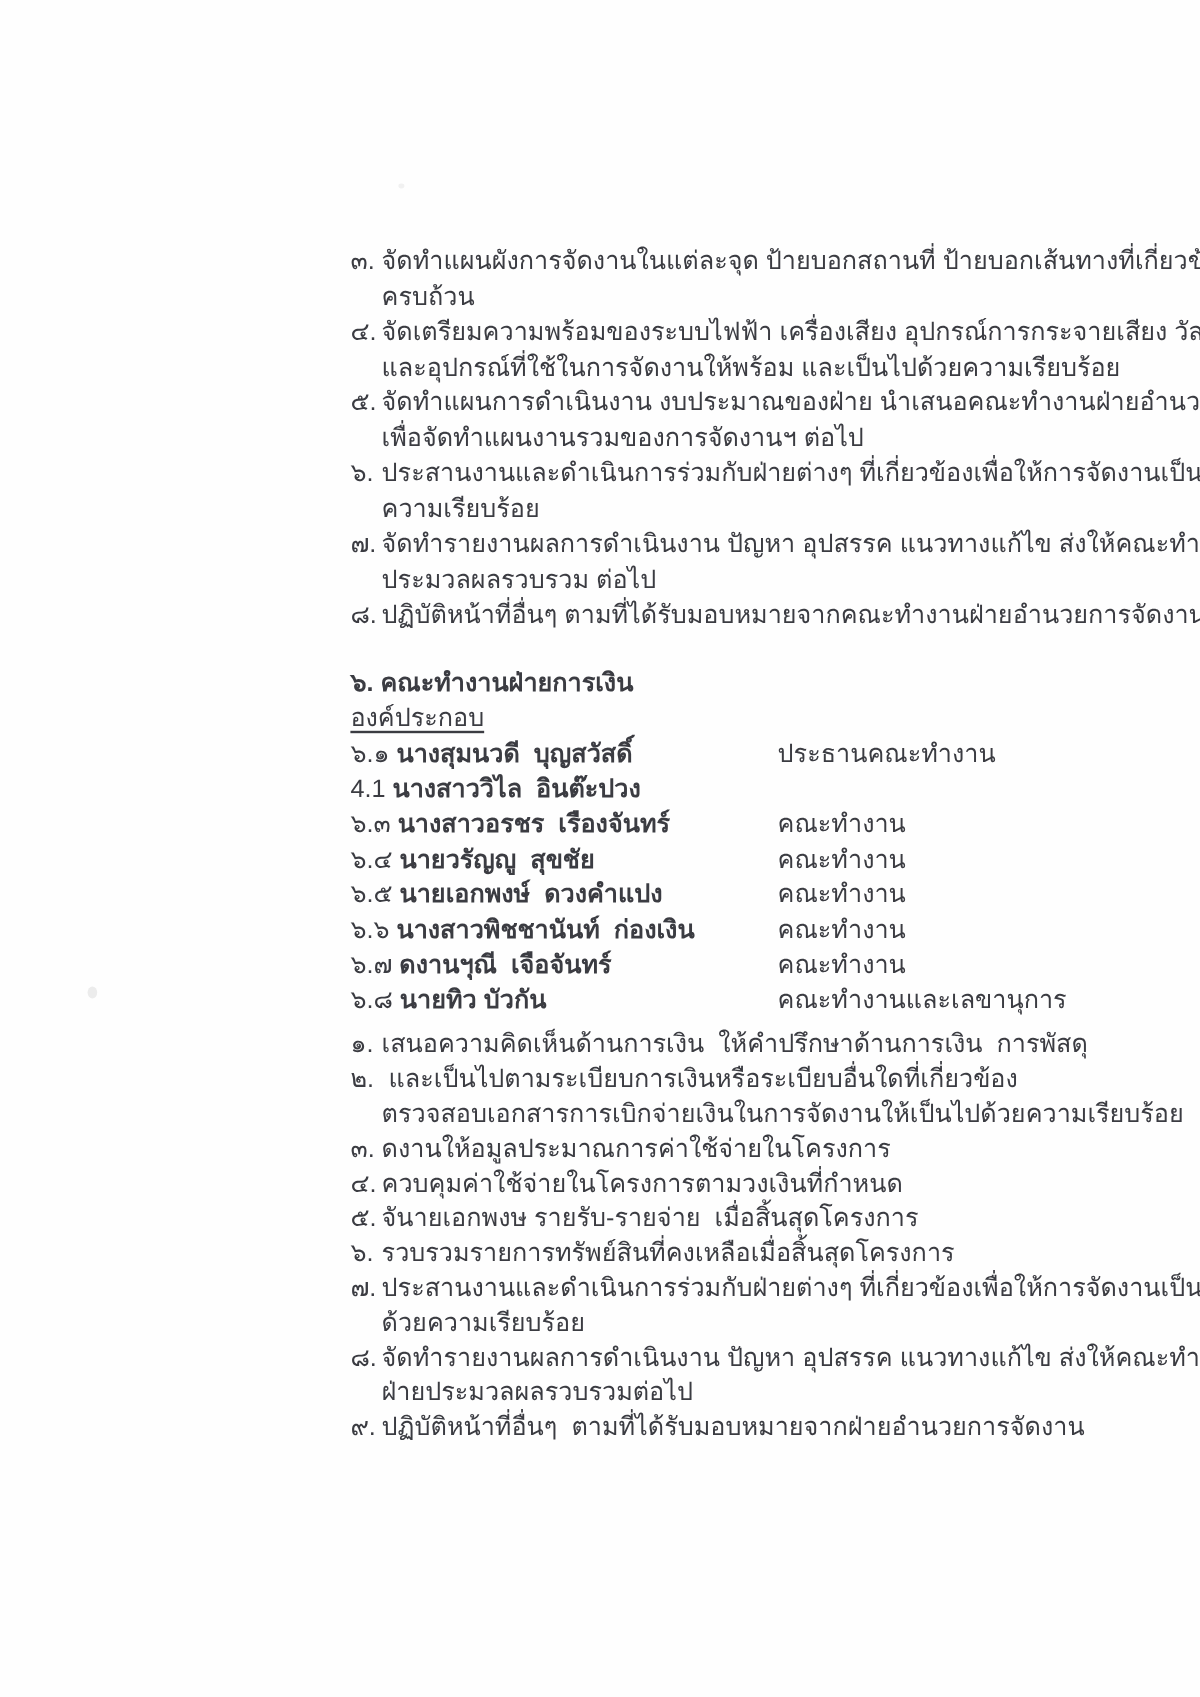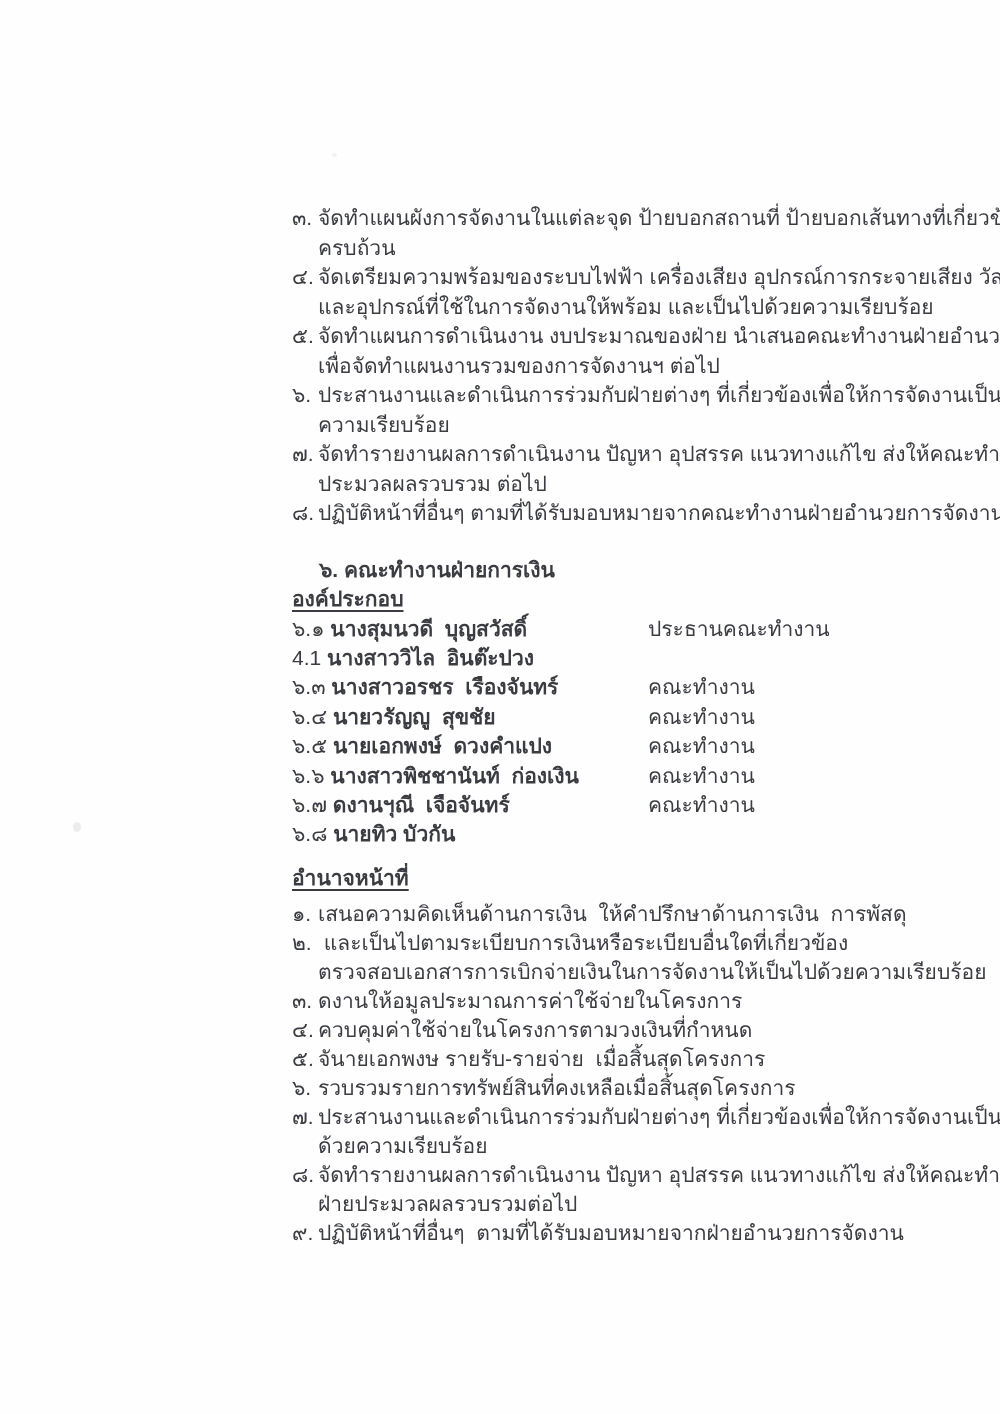--- a/index.html
+++ b/index.html
@@ -16,23 +16,23 @@
     color:#3b3c42;
     font-size:21px;
     line-height:29.5px;
   }
   
   .numlist .li{display:flex;align-items:flex-start;}
   .numlist .n{flex:0 0 26px;width:26px;white-space:pre;}
   .numlist .t{flex:1 1 auto;}
   .numlist .ln{display:block;white-space:pre;}
   
-  .sec-title{font-weight:bold;margin-top:27px;margin-left:27px;}
+  .sec-title{font-weight:bold;margin-top:27px;}
   .subhead{
-    font-weight:bold;
+    font-weight:normal;
     text-decoration:underline;
     text-underline-offset:4px;
   }
   .duties-head{margin-top:14px;}
   .duties{margin-top:7px;line-height:29px;}
   
   .members{line-height:29.4px;}
   .mr{position:relative;display:block;white-space:pre;}
   .mn{display:inline-block;min-width:27px;text-align:center;}
   .mname{white-space:pre;font-weight:bold;}
@@ -100,24 +100,23 @@
     <div class="subhead">องค์ประกอบ</div>
 
     <div id="members" class="members">
         <div class="mr"><span class="mn">๖.๑ </span><span class="mname">นางสุมนวดี  บุญสวัสดิ์</span><span class="mrole">ประธานคณะทำงาน</span></div>
         <div class="mr"><span class="mn">4.1 </span><span class="mname">นางสาววิไล  อินต๊ะปวง</span></div>
         <div class="mr"><span class="mn">๖.๓ </span><span class="mname">นางสาวอรชร  เรืองจันทร์</span><span class="mrole">คณะทำงาน</span></div>
         <div class="mr"><span class="mn">๖.๔ </span><span class="mname">นายวรัญญู  สุขชัย</span><span class="mrole">คณะทำงาน</span></div>
         <div class="mr"><span class="mn">๖.๕ </span><span class="mname">นายเอกพงษ์  ดวงคำแปง</span><span class="mrole">คณะทำงาน</span></div>
         <div class="mr"><span class="mn">๖.๖ </span><span class="mname">นางสาวพิชชานันท์  ก่องเงิน</span><span class="mrole">คณะทำงาน</span></div>
         <div class="mr"><span class="mn">๖.๗ </span><span class="mname">ดงานฯุณี  เจือจันทร์</span><span class="mrole">คณะทำงาน</span></div>
-        <div class="mr"><span class="mn">๖.๘ </span><span class="mname">นายทิว บัวกัน</span></div>
+        <div class="mr"><span class="mn">๖.๘ </span><span class="mname">นายทิว บัวกัน</span><span class="mrole">คณะทำงานและเลขานุการ</span></div>
       </div>
 
-    <div class="subhead duties-head">อำนาจหน้าที่</div>
 
     <div id="duties" class="numlist duties">
         <div class="li">
           <span class="n">๑.</span>
           <span class="t">
             <span class="ln">เสนอความคิดเห็นด้านการเงิน  ให้คำปรึกษาด้านการเงิน  การพัสดุ</span>
           </span>
         </div>
         <div class="li">
           <span class="n">๒.</span>

